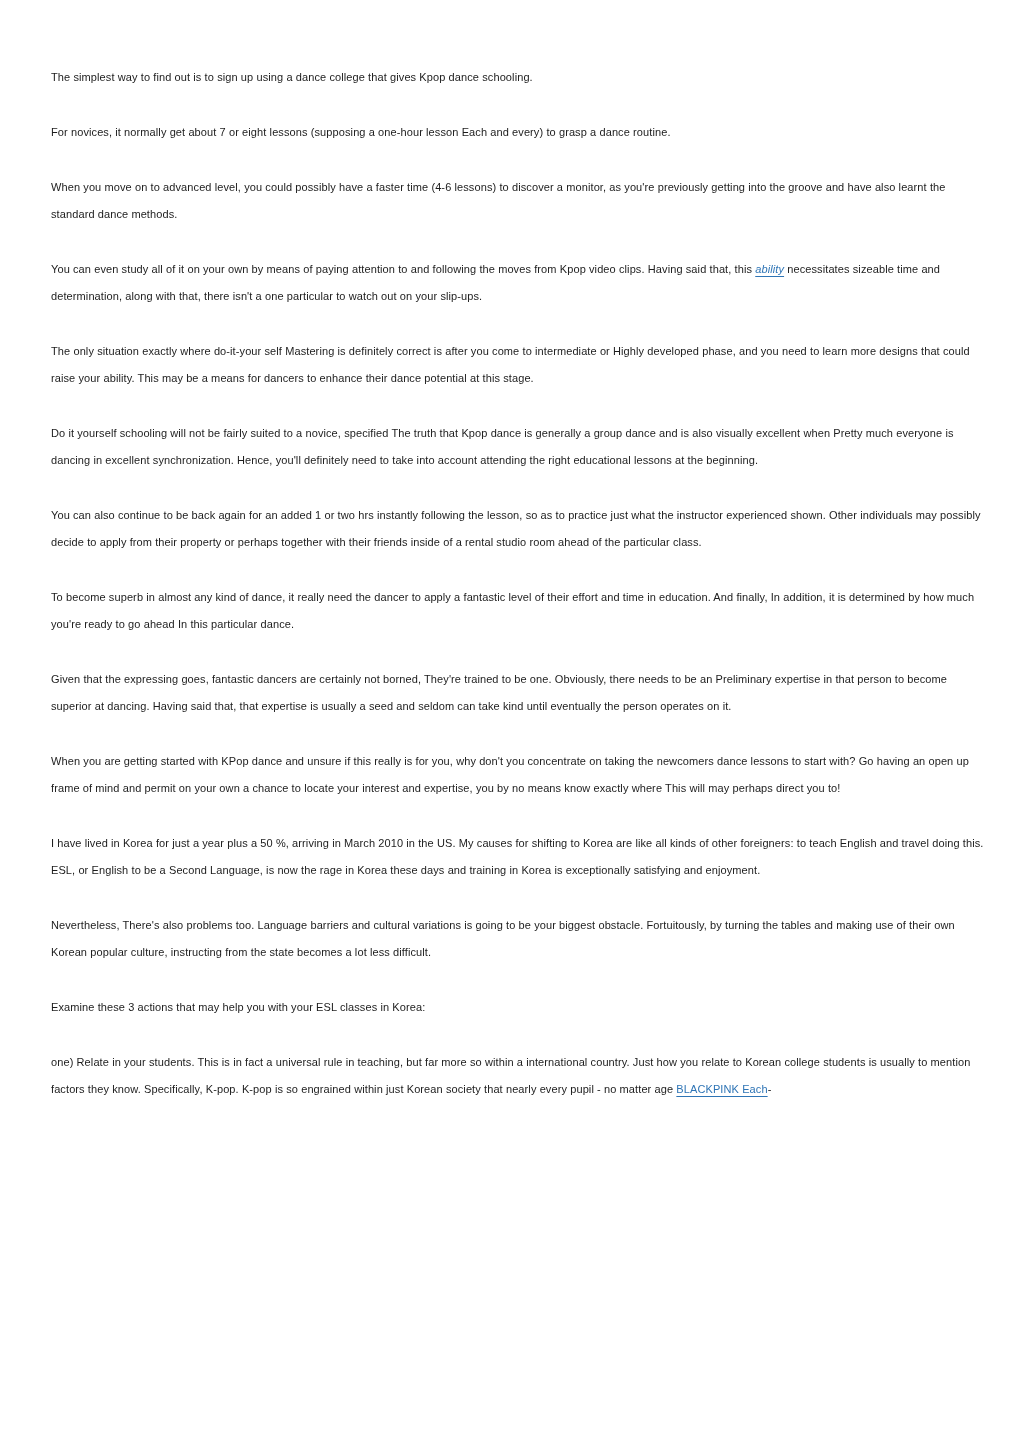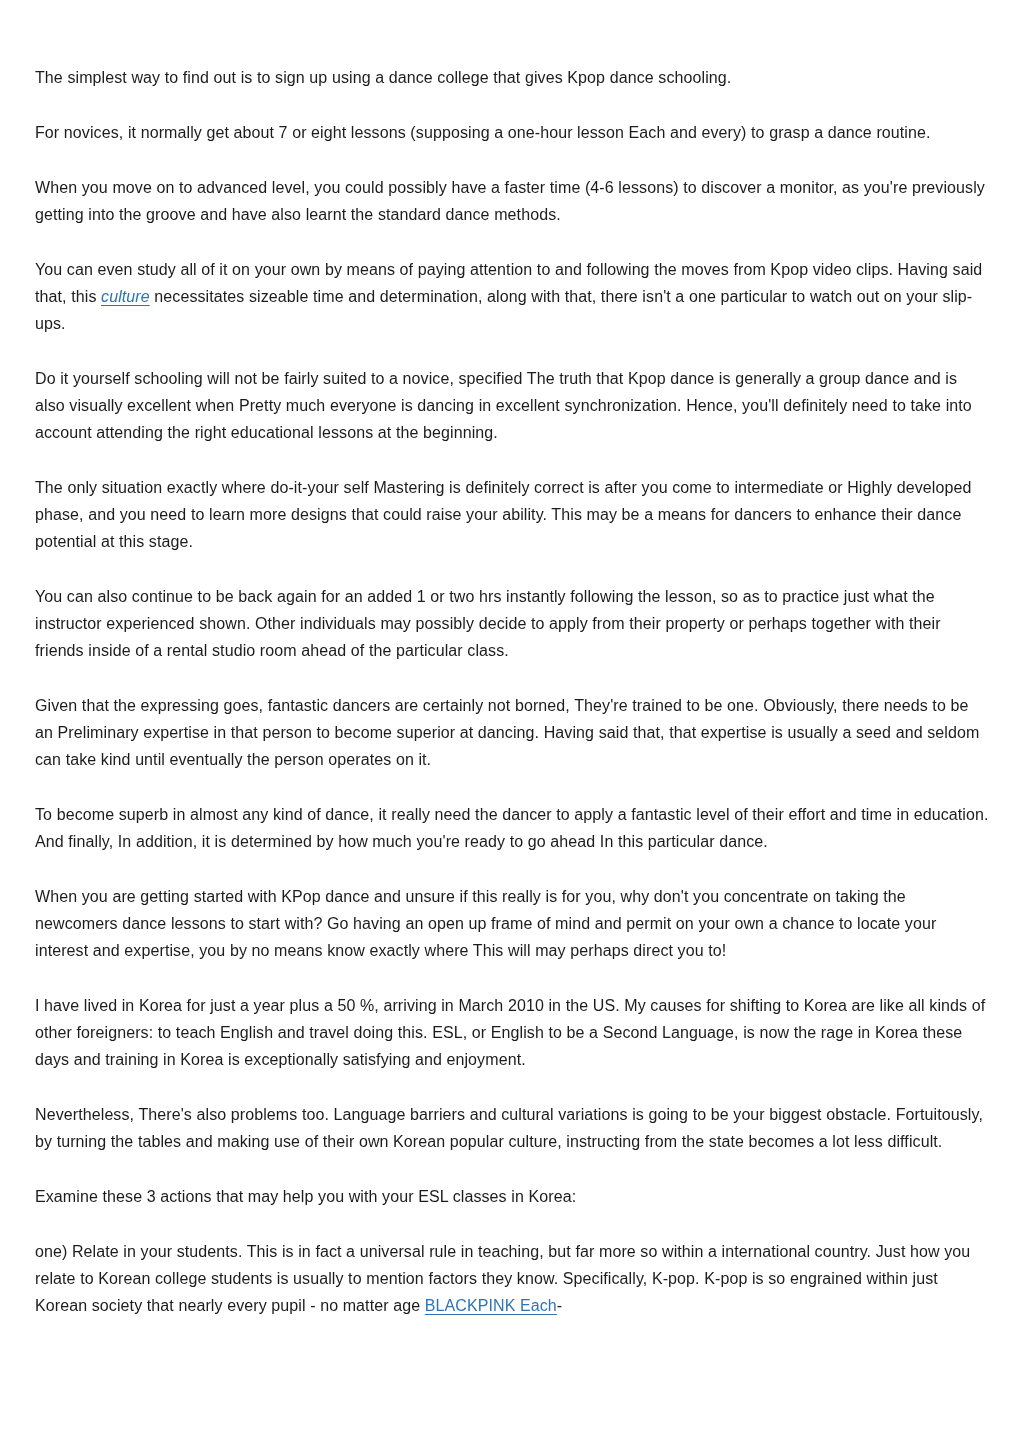--- a/index.html
+++ b/index.html
@@ -8,23 +8,23 @@
     background: #ffffff;
   }
   body {
     width: 1024px;
     min-height: 1449px;
     box-sizing: border-box;
   }
   .doc {
     box-sizing: border-box;
     width: 1024px;
-    padding: 64px 34px 40px 35px;
+    padding: 64px 34px 40px 51px;
     font-family: "Liberation Sans", "DejaVu Sans", sans-serif;
-    font-size: 16px;
+    font-size: 11px;
     line-height: 27px;
     color: var(--text-color, #1c1c1c);
     letter-spacing: 0.1px;
   }
   .doc p {
     margin: 0 0 28px 0;
   }
   .doc a {
     color: var(--link-color, #2e74b5);
     text-decoration: underline;
@@ -35,24 +35,24 @@
     font-style: italic;
   }
 </style>
 </head>
 <body style="background: rgb(255, 255, 255);">
 
 <div class="doc">
     <p><span>The simplest way to find out is to sign up using a dance college that gives Kpop dance schooling.</span></p>
     <p><span>For novices, it normally get about 7 or eight lessons (supposing a one-hour lesson Each and every) to grasp a dance routine.</span></p>
     <p><span>When you move on to advanced level, you could possibly have a faster time (4-6 lessons) to discover a monitor, as you're previously getting into the groove and have also learnt the standard dance methods.</span></p>
-    <p><span>You can even study all of it on your own by means of paying attention to and following the moves from Kpop video clips. Having said that, this </span><a href="#" class="italic">culture</a><span> necessitates sizeable time and determination, along with that, there isn't a one particular to watch out on your slip-ups.</span></p>
+    <p><span>You can even study all of it on your own by means of paying attention to and following the moves from Kpop video clips. Having said that, this </span><a href="#" class="italic">ability</a><span> necessitates sizeable time and determination, along with that, there isn't a one particular to watch out on your slip-ups.</span></p>
+    <p><span>The only situation exactly where do-it-your self Mastering is definitely correct is after you come to intermediate or Highly developed phase, and you need to learn more designs that could raise your ability. This may be a means for dancers to enhance their dance potential at this stage.</span></p>
     <p><span>Do it yourself schooling will not be fairly suited to a novice, specified The truth that Kpop dance is generally a group dance and is also visually excellent when Pretty much everyone is dancing in excellent synchronization. Hence, you'll definitely need to take into account attending the right educational lessons at the beginning.</span></p>
-    <p><span>The only situation exactly where do-it-your self Mastering is definitely correct is after you come to intermediate or Highly developed phase, and you need to learn more designs that could raise your ability. This may be a means for dancers to enhance their dance potential at this stage.</span></p>
     <p><span>You can also continue to be back again for an added 1 or two hrs instantly following the lesson, so as to practice just what the instructor experienced shown. Other individuals may possibly decide to apply from their property or perhaps together with their friends inside of a rental studio room ahead of the particular class.</span></p>
+    <p><span>To become superb in almost any kind of dance, it really need the dancer to apply a fantastic level of their effort and time in education. And finally, In addition, it is determined by how much you're ready to go ahead In this particular dance.</span></p>
     <p><span>Given that the expressing goes, fantastic dancers are certainly not borned, They're trained to be one. Obviously, there needs to be an Preliminary expertise in that person to become superior at dancing. Having said that, that expertise is usually a seed and seldom can take kind until eventually the person operates on it.</span></p>
-    <p><span>To become superb in almost any kind of dance, it really need the dancer to apply a fantastic level of their effort and time in education. And finally, In addition, it is determined by how much you're ready to go ahead In this particular dance.</span></p>
     <p><span>When you are getting started with KPop dance and unsure if this really is for you, why don't you concentrate on taking the newcomers dance lessons to start with? Go having an open up frame of mind and permit on your own a chance to locate your interest and expertise, you by no means know exactly where This will may perhaps direct you to!</span></p>
     <p><span>I have lived in Korea for just a year plus a 50 %, arriving in March 2010 in the US. My causes for shifting to Korea are like all kinds of other foreigners: to teach English and travel doing this. ESL, or English to be a Second Language, is now the rage in Korea these days and training in Korea is exceptionally satisfying and enjoyment.</span></p>
     <p><span>Nevertheless, There's also problems too. Language barriers and cultural variations is going to be your biggest obstacle. Fortuitously, by turning the tables and making use of their own Korean popular culture, instructing from the state becomes a lot less difficult.</span></p>
     <p><span>Examine these 3 actions that may help you with your ESL classes in Korea:</span></p>
     <p><span>one) Relate in your students. This is in fact a universal rule in teaching, but far more so within a international country. Just how you relate to Korean college students is usually to mention factors they know. Specifically, K-pop. K-pop is so engrained within just Korean society that nearly every pupil - no matter age </span><a href="#">BLACKPINK Each</a><span>-</span></p>
   </div>
 
 </body></html>

